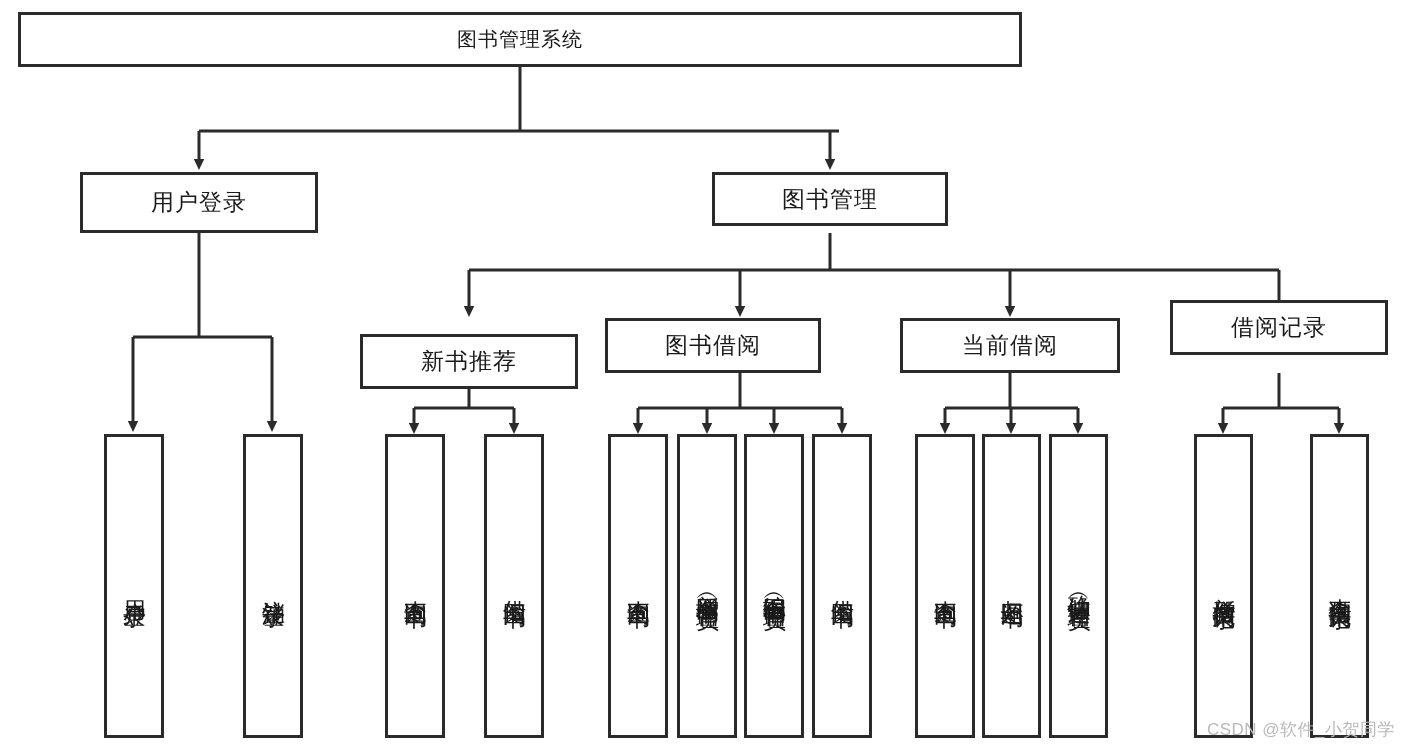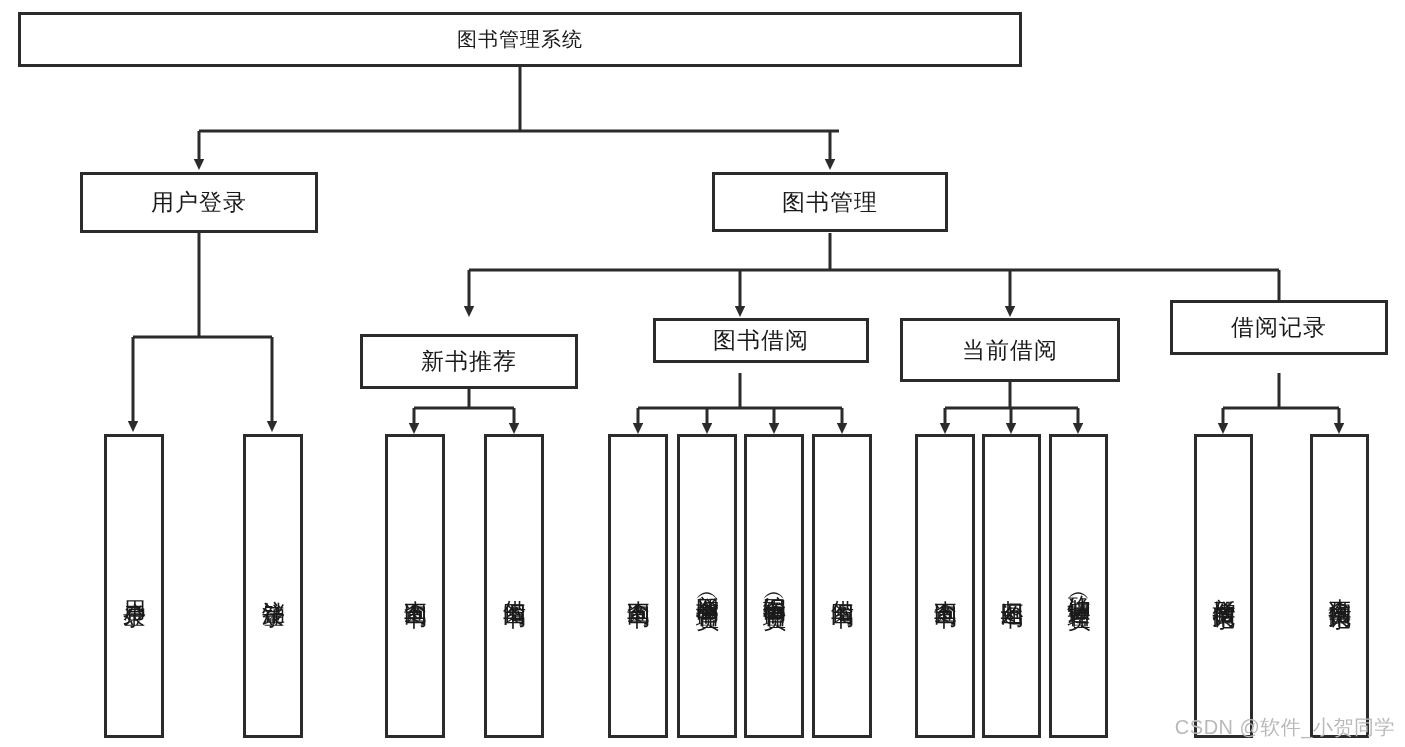--- a/index.html
+++ b/index.html
@@ -7,21 +7,21 @@
   #canvas{position:relative;width:1405px;height:747px;background:#fff;overflow:hidden;}
   svg.lines{position:absolute;left:0;top:0;width:1405px;height:747px;}
   .node{position:absolute;box-sizing:border-box;background:#ffffff;border:3px solid #2b2b2b;
         display:flex;align-items:center;justify-content:center;color:#1a1a1a;}
   .node.h{font-size:23px;letter-spacing:1px;}
   .node.root{font-size:20px;border-width:3px;}
   .node.v{padding:6px 2px;}
   .vtext{writing-mode:vertical-rl;text-orientation:upright;font-size:23px;line-height:1.12;
          letter-spacing:2px;white-space:nowrap;display:block;}
   .node.v .vtext{margin-top:0;}
-  .watermark{position:absolute;right:10px;bottom:6px;font-size:20px;color:#b9b9b9;
+  .watermark{position:absolute;right:10px;bottom:6px;font-size:17px;color:#b9b9b9;
              letter-spacing:0.5px;white-space:nowrap;}
 </style>
 </head>
 <body>
 
 <div id="canvas">
 
   <svg class="lines" viewBox="0 0 1405 747">
     <defs>
       <marker id="ah" markerWidth="12" markerHeight="12" refX="1" refY="5.2" orient="auto" markerUnits="userSpaceOnUse">
@@ -72,31 +72,31 @@
     </g>
   </svg>
 
   <div class="node root h" style="left:18px;top:12px;width:1004px;height:55px;">
     <span>图书管理系统</span>
   </div>
 
   <div class="node h" style="left:80px;top:172px;width:238px;height:61px;">
     <span>用户登录</span>
   </div>
-  <div class="node h" style="left:712px;top:172px;width:236px;height:60px;font-family:Liberation Mono, monospace;">
+  <div class="node h" style="left:712px;top:172px;width:236px;height:54px;font-family:Liberation Mono, monospace;">
     <span>图书管理</span>
   </div>
 
   <div class="node h" style="left:360px;top:318px;width:218px;height:55px;margin-top:16px;">
     <span>新书推荐</span>
   </div>
-  <div class="node h" style="left:653px;top:318px;width:216px;height:45px;">
+  <div class="node h" style="left:605px;top:318px;width:216px;height:55px;">
     <span>图书借阅</span>
   </div>
-  <div class="node h" style="left:900px;top:318px;width:220px;height:64px;">
+  <div class="node h" style="left:900px;top:318px;width:220px;height:55px;">
     <span>当前借阅</span>
   </div>
   <div class="node h" style="left:1170px;top:300px;width:218px;height:55px;">
     <span>借阅记录</span>
   </div>
 
   <div class="node v" style="left:104px;top:434px;width:60px;height:304px;">
     <span class="vtext">用户登录</span>
   </div>
   <div class="node v" style="left:243px;top:434px;width:60px;height:304px;">

